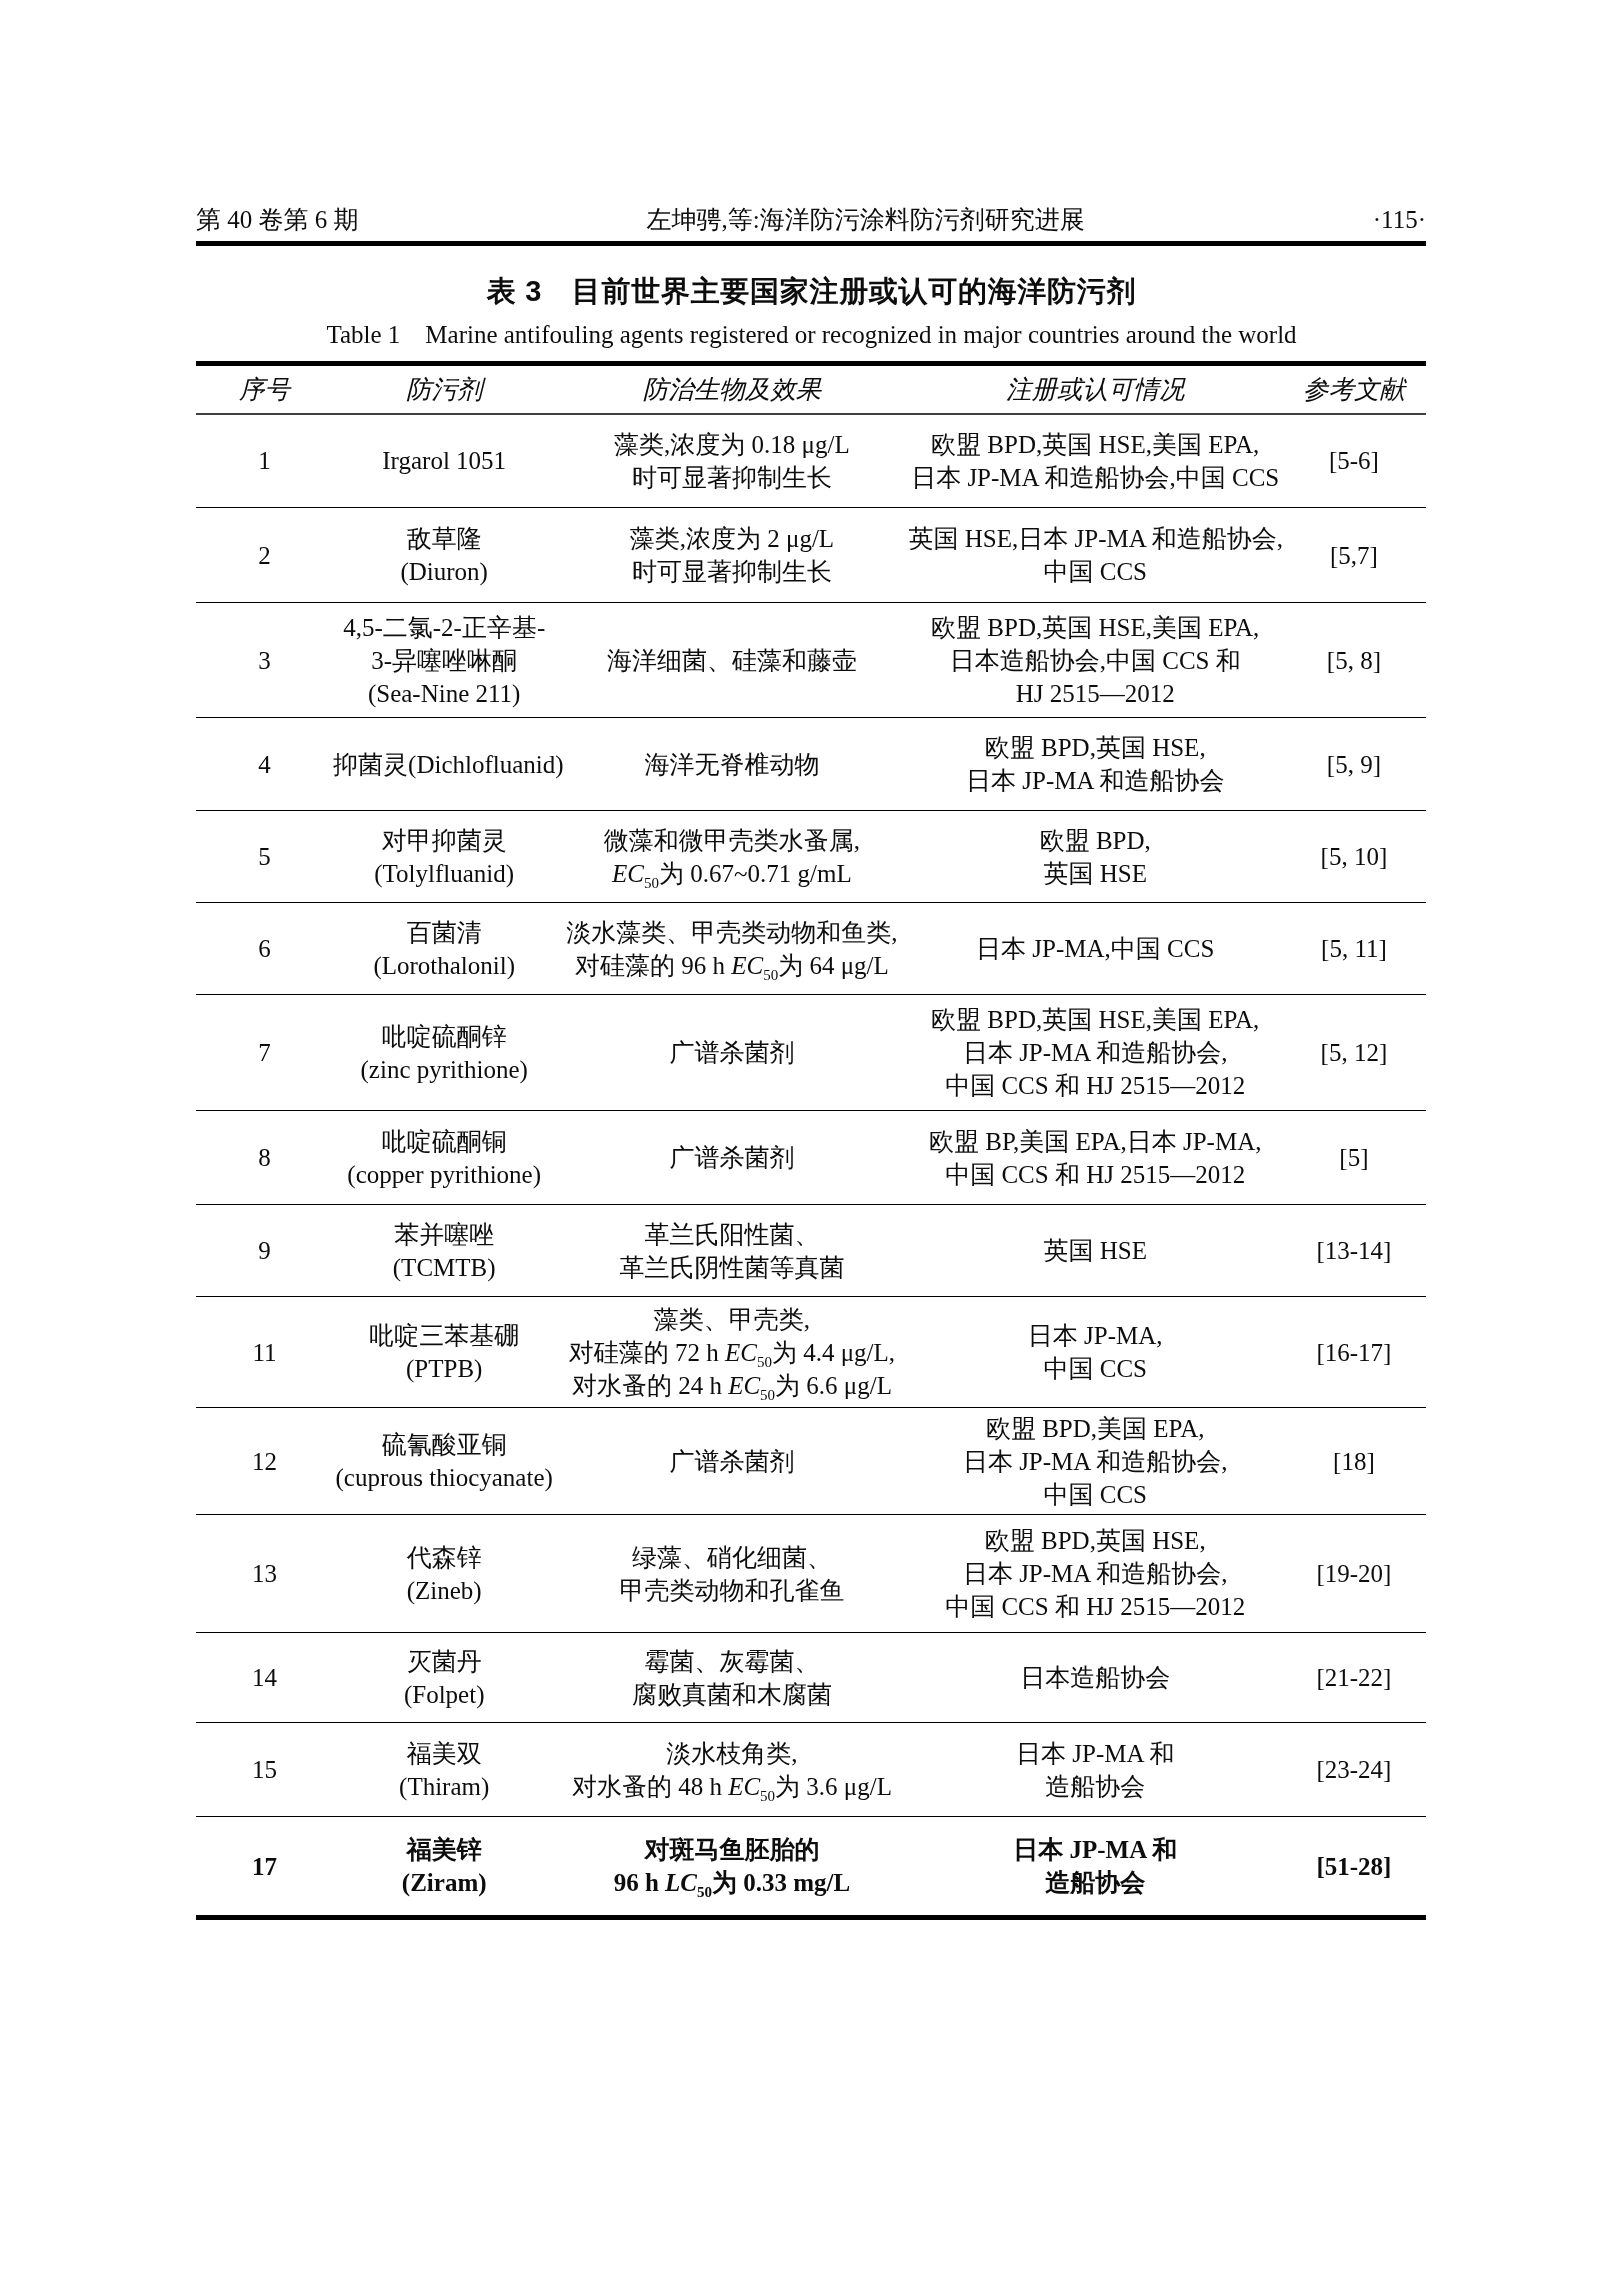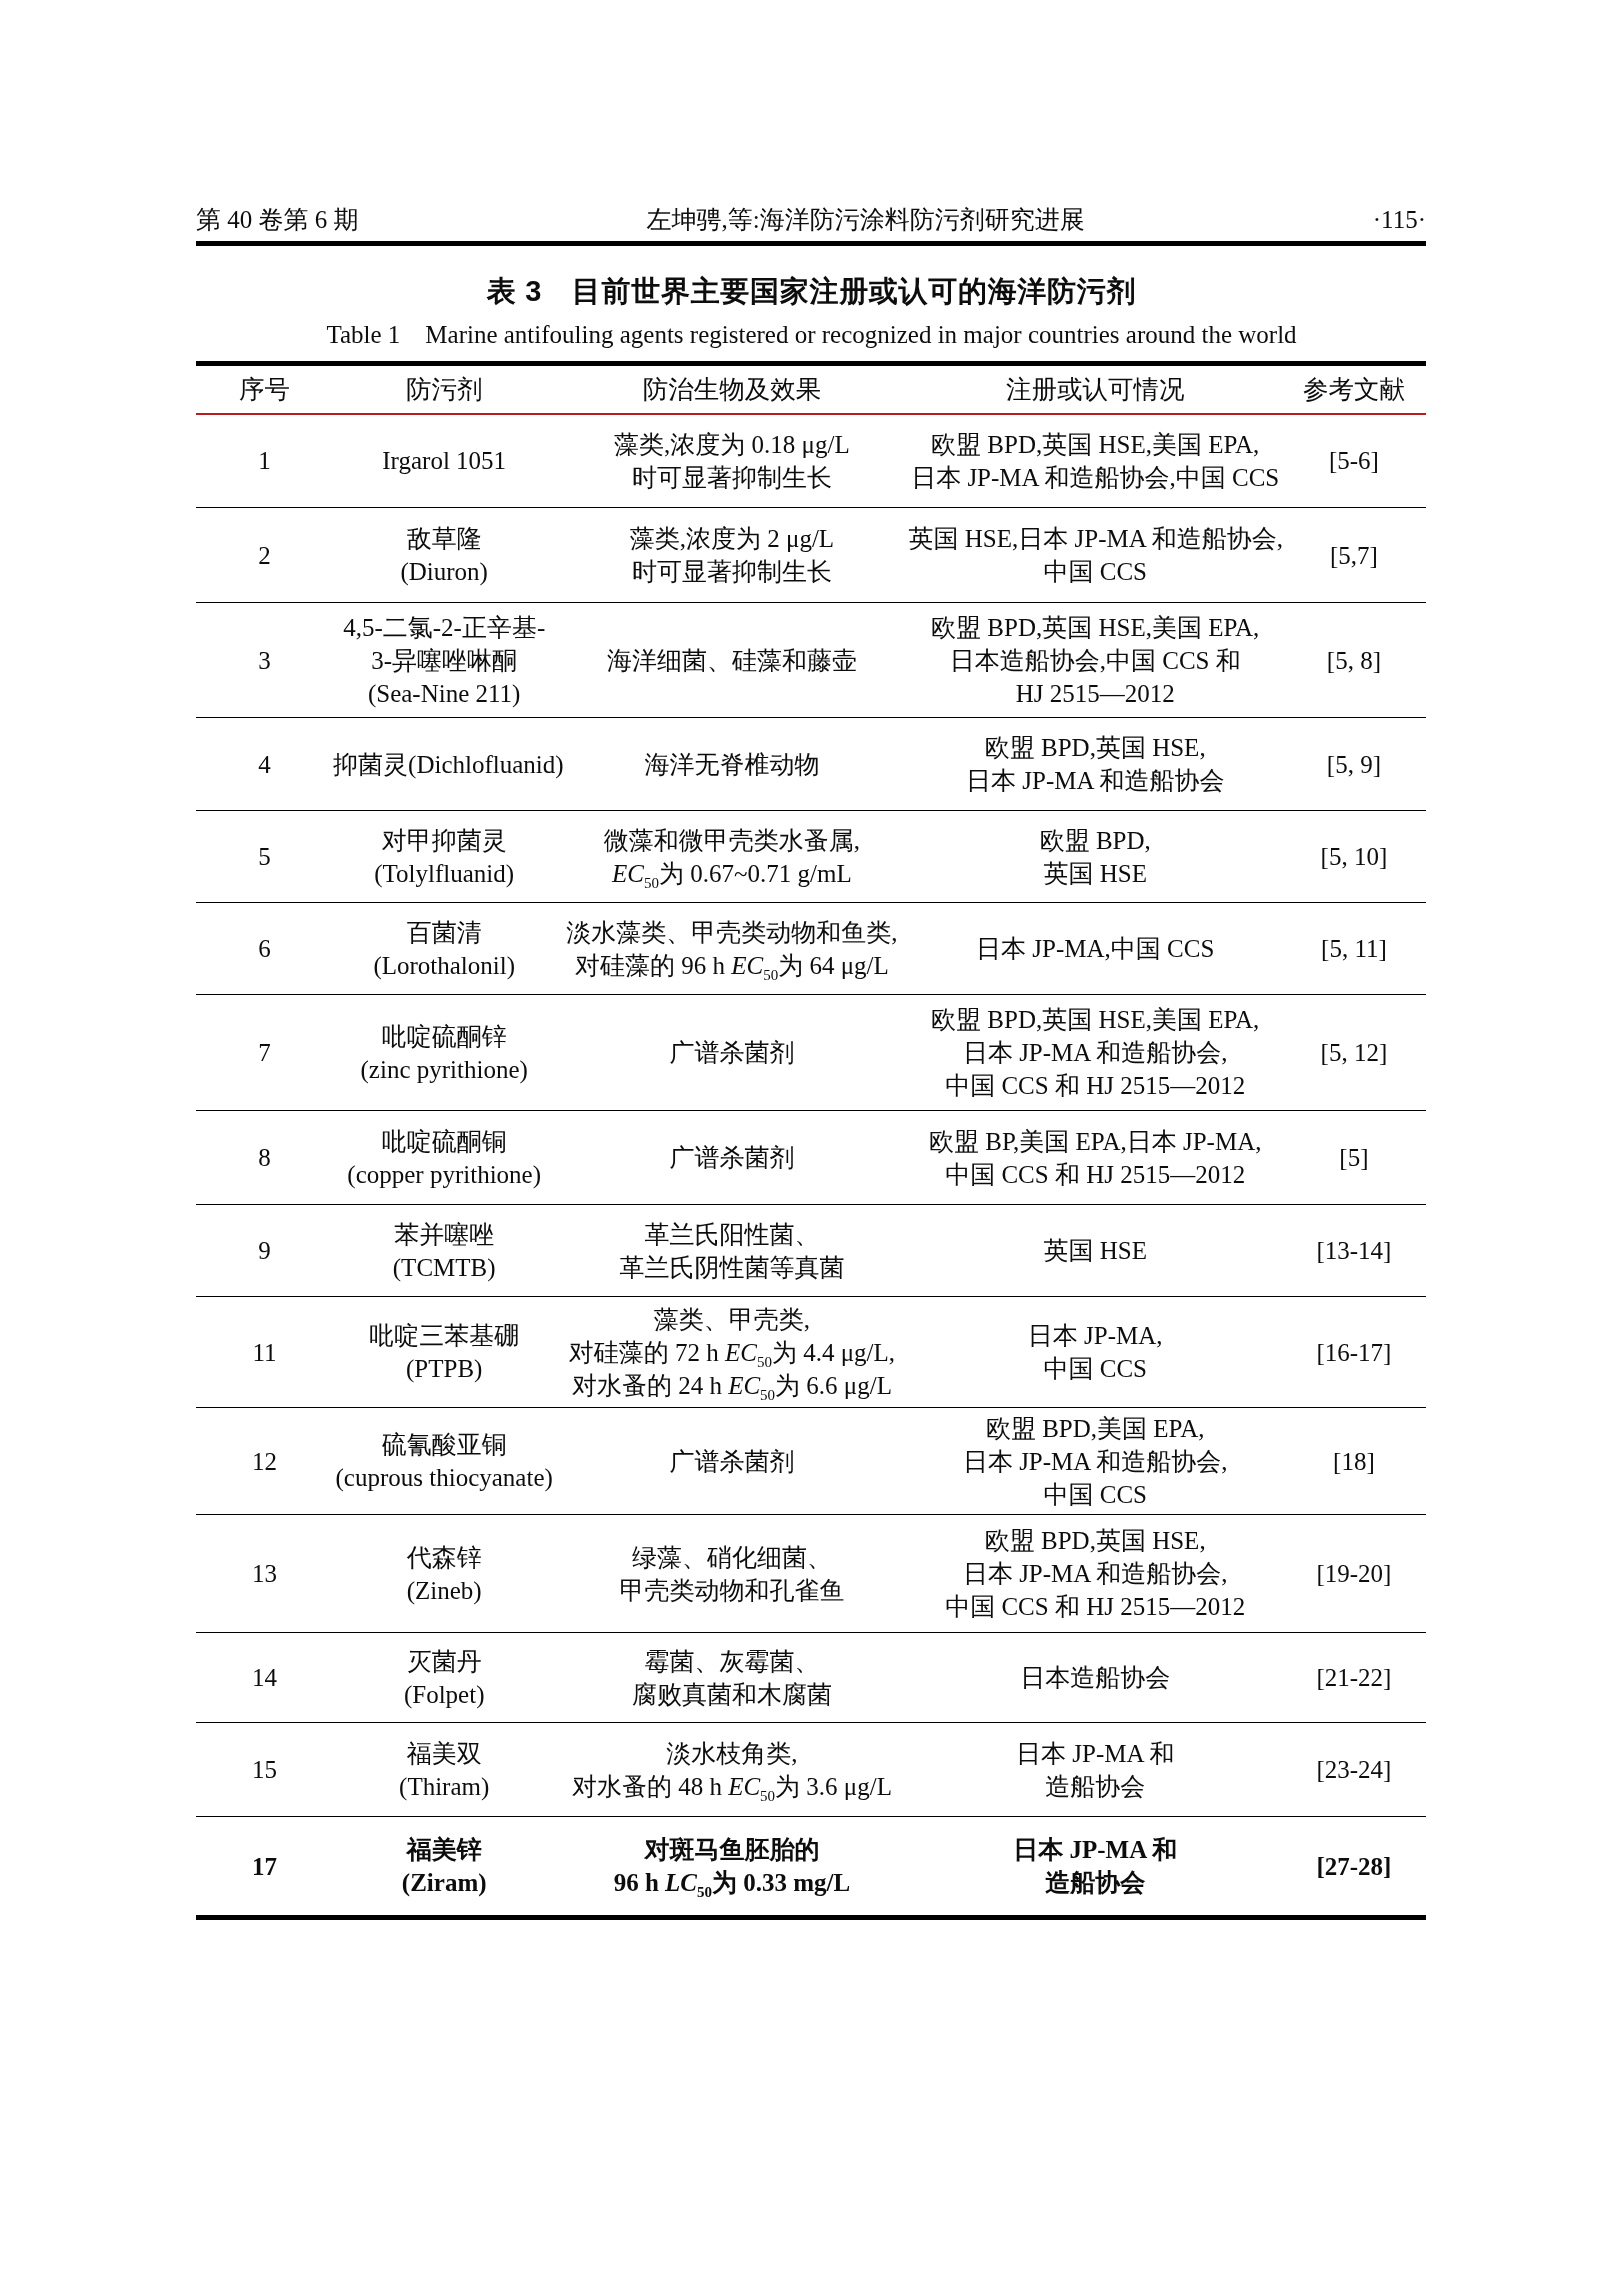--- a/index.html
+++ b/index.html
@@ -35,21 +35,21 @@
     text-align:center;font-size:25px;line-height:29px;
     white-space:pre;
   }
   table.af{
     position:absolute;left:196px;top:361px;width:1230px;
     border-collapse:collapse;table-layout:fixed;
     border-top:5.2px solid #000;
     border-bottom:5.2px solid #000;
     font-size:25px;
   }
-  table.af thead tr{height:50px;border-bottom:2px solid #b91c1c;}
+  table.af thead tr{height:50px;border-bottom:2px solid #404040;font-style:italic;}
   table.af th{
     font-weight:normal;font-size:25.5px;text-align:center;
     vertical-align:middle;padding:0;white-space:nowrap;
   }
   table.af tbody tr{border-top:1.3px solid #000;}
   table.af td{
     text-align:center;vertical-align:middle;padding:0;
   }
   .cell-line{white-space:nowrap;line-height:33px;}
   table.af i{font-style:italic;}
@@ -373,18 +373,18 @@
         </td>
         <td>
           <div class="cell-line">对斑马鱼胚胎的</div>
           <div class="cell-line">96 h <i>LC</i><sub>50</sub>为 0.33 mg/L</div>
         </td>
         <td>
           <div class="cell-line">日本 JP-MA 和</div>
           <div class="cell-line">造船协会</div>
         </td>
         <td>
-          <div class="cell-line">[27-28]</div>
+          <div class="cell-line">[51-28]</div>
         </td>
       </tr>
     </tbody>
 </table>
 
 
 </body></html>

